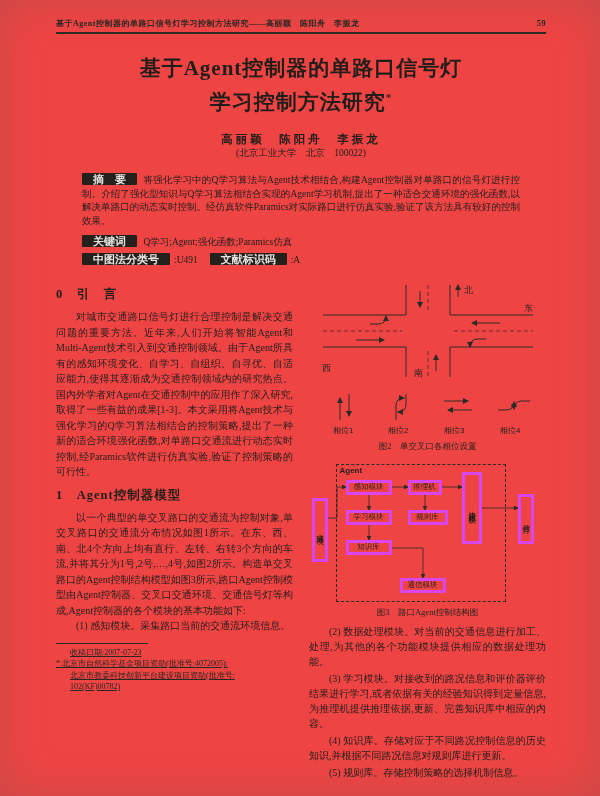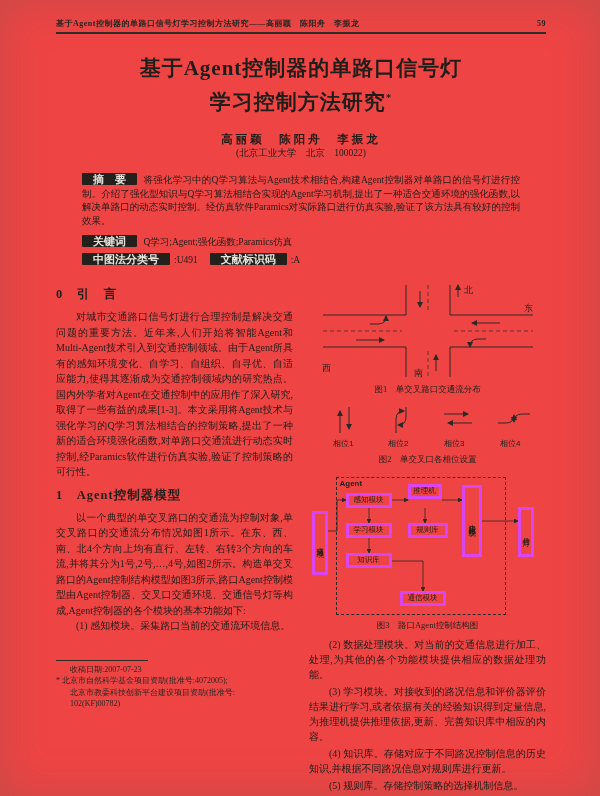--- a/index.html
+++ b/index.html
@@ -22,21 +22,21 @@
   .keywords { margin:7px 26px 0 26px; font-size:9.5px; }
   .clc { margin:4px 26px 0 26px; font-size:9.5px; }
   .columns { display:flex; gap:16px; margin-top:12px; }
   .col { width:237px; }
   .sec-heading { font-size:12.5px; font-weight:bold; margin:7px 0 6px; letter-spacing:1px; }
   .para { font-size:10px; line-height:15.5px; text-align:justify; text-indent:2em; }
   .col-right .para { line-height:15px; margin-bottom:2px; }
   figure { margin:0 0 5px; text-align:center; }
   figcaption { font-size:8.5px; margin-top:1px; color:#26231e; }
   svg text { font-family:"Liberation Sans","DejaVu Sans",sans-serif; fill:#26231e; }
-  .footnote { margin-top:26px; font-size:8px; line-height:11.5px; color:#2a2722; }
+  .footnote { margin-top:9px; font-size:8px; line-height:11.5px; color:#2a2722;text-decoration:underline; }
   .fn-rule { width:92px; border-top:1px solid #2e2b26; margin-bottom:3px; }
   .fn-indent { padding-left:14px; }
   
   .fig3 { position:relative; width:232px; height:148px; margin:0 auto;
           font-family:"Liberation Sans","DejaVu Sans",sans-serif;padding-left:25px; }
   .f3box { position:absolute; border:3px solid #d946ef; font-size:7.5px; line-height:1.15;
            display:flex; align-items:center; justify-content:center; text-align:center; }
   .f3v { writing-mode:vertical-rl; text-orientation:upright; letter-spacing:1px; }
   .f3dashed { position:absolute; border:1px dashed #2e2b26; }
   .f3label { position:absolute; font-size:8px; font-weight:bold; }
@@ -116,21 +116,20 @@
             <path d="M168,60 h-8 q-8,0 -8,8" marker-end="url(#ah)"></path>
             <path d="M102,12 V28" marker-end="url(#ah)"></path>
             <path d="M118,92 V76" marker-end="url(#ah)"></path>
           </g>
           <path d="M140,18 V6" stroke="#2c2a25" stroke-width="1" fill="none" marker-end="url(#ah)"></path>
           <text x="146" y="14" font-size="9">北</text>
           <text x="4" y="92" font-size="9">西</text>
           <text x="206" y="32" font-size="9">东</text>
           <text x="96" y="97" font-size="9">南</text>
         </svg>
-        <figcaption>图1　单交叉路口交通流分布</figcaption>
       </figure>
 
       <figure>
         <svg width="220" height="48" viewBox="0 0 220 48">
           <g stroke="#2c2a25" stroke-width="1" fill="none">
             <path d="M22,32 V10" marker-end="url(#ah)"></path>
             <path d="M31,6 V28" marker-end="url(#ah)"></path>
             <path d="M78,32 V18 q0,-8 8,-8" marker-end="url(#ah)"></path>
             <path d="M88,6 v10 q0,8 -8,8" marker-end="url(#ah)"></path>
             <path d="M126,13 H150" marker-end="url(#ah)"></path>
@@ -157,21 +156,21 @@
               <path d="M57,37 V52" marker-end="url(#ah)"></path>
               <path d="M57,67 V82" marker-end="url(#ah)"></path>
               <path d="M113,37 V52" marker-end="url(#ah)"></path>
               <path d="M80,90 H96 L111,90 L111,120" marker-end="url(#ah)"></path>
             </g>
           </svg>
           <div class="f3dashed" style="left:24px; top:6px; width:170px; height:138px;"></div>
           <div class="f3label" style="left:28px; top:8px;">Agent</div>
           <div class="f3box f3v" style="left:0; top:40px; width:16px; height:64px;">交通环境</div>
           <div class="f3box" style="left:34px; top:22px; width:46px; height:15px;">感知模块</div>
-          <div class="f3box" style="left:96px; top:13px; width:34px; height:15px;">推理机</div>
+          <div class="f3box" style="left:96px; top:22px; width:34px; height:15px;">推理机</div>
           <div class="f3box f3v" style="left:150px; top:14px; width:20px; height:72px;">决策执行模块</div>
           <div class="f3box f3v" style="left:206px; top:36px; width:16px; height:50px;">信号灯</div>
           <div class="f3box" style="left:34px; top:52px; width:46px; height:15px;">学习模块</div>
           <div class="f3box" style="left:96px; top:52px; width:40px; height:15px;">规则库</div>
           <div class="f3box" style="left:34px; top:82px; width:46px; height:15px;">知识库</div>
           <div class="f3box" style="left:88px; top:120px; width:46px; height:15px;">通信模块</div>
         </div>
         <figcaption>图3　路口Agent控制结构图</figcaption>
       </figure>
 

